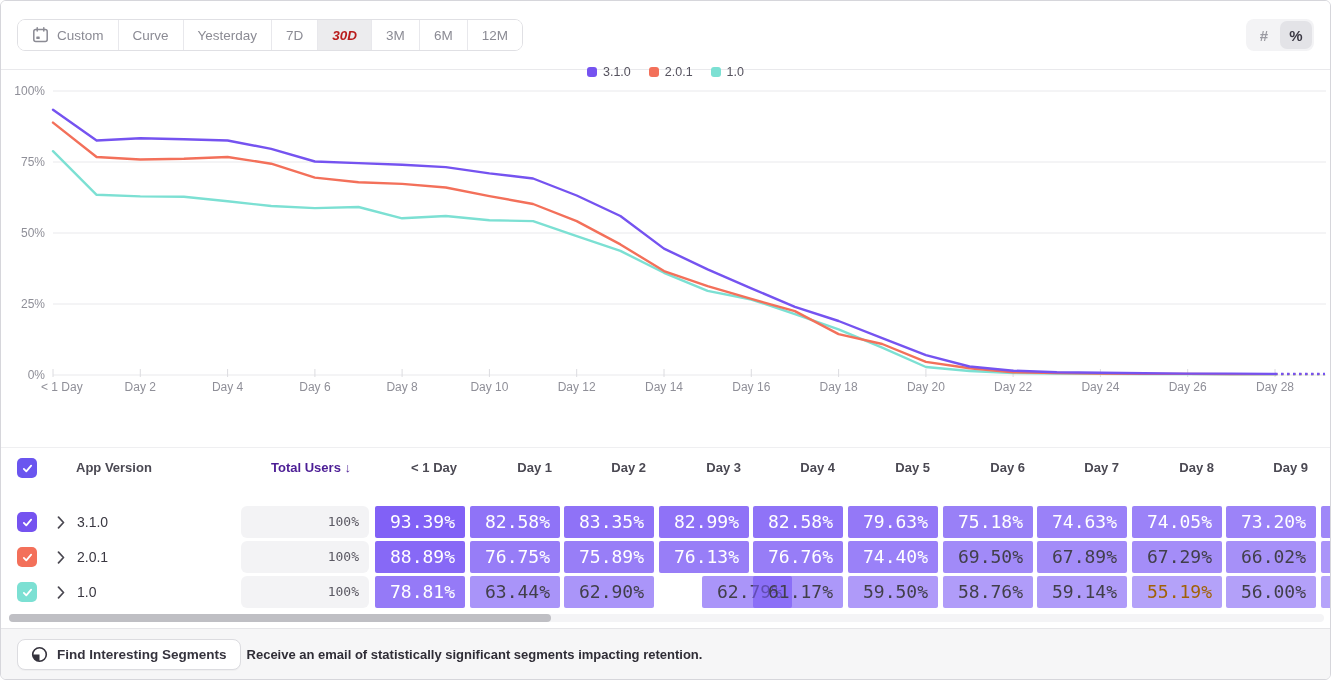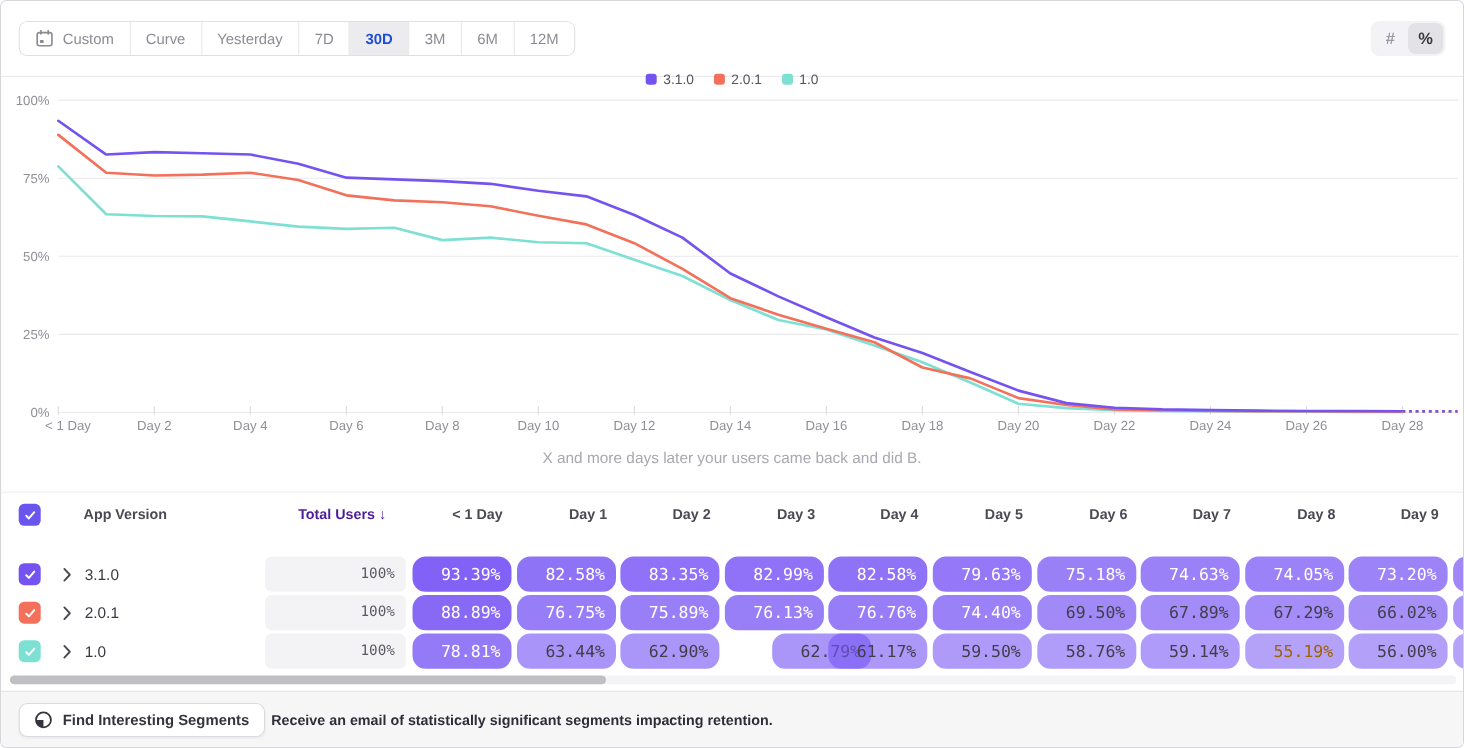--- a/index.html
+++ b/index.html
@@ -28,21 +28,21 @@
     display: flex; height: 32px;
     border: 1px solid #e0e0e4; border-radius: 8px; overflow: hidden;
   }
   .range-btn {
     display: flex; align-items: center; gap: 8px;
     padding: 0 14px; background: #fff; border: none; cursor: pointer;
     font-family: "Liberation Sans", sans-serif;
     font-size: 13.5px; color: #8b8b94; border-left: 1px solid #e8e8ec;
   }
   .range-btn:first-child { border-left: none; }
-  .range-btn.selected { background: #ececee; color: #1d4ed8; font-weight: 700; }
+  .range-btn.selected { background: #ececee; color: #b91c1c; font-weight: 700; font-style: italic; }
   .toolbar-right { display: flex; align-items: center; gap: 14px; }
   .format-toggle {
     display: flex; background: #f3f3f5; border-radius: 8px; padding: 2px; height: 32px;
   }
   .format-btn {
     width: 32px; height: 28px; border: none; background: transparent; border-radius: 7px;
     font-family: "Liberation Sans", sans-serif;
     font-size: 15px; font-weight: 600; color: #9a9aa2; cursor: pointer;
     display: flex; align-items: center; justify-content: center;
   }
@@ -90,22 +90,22 @@
   .trow .cb { position: absolute; left: 16px; top: 6px; }
   .row-chevron { position: absolute; left: 56px; top: 10px; cursor: pointer; display: inline-flex; }
   .row-version { position: absolute; left: 76px; line-height: 32px; font-size: 14px; color: #3a3842; }
   .total-pill {
     position: absolute; left: 240px; top: 0; width: 128px; height: 32px; border-radius: 6px;
     background: #f3f3f5; color: #5b5963;
     font-family: "DejaVu Sans Mono", monospace; font-size: 13px;
     text-align: right; line-height: 32px; padding-right: 10px;
   }
   .pill {
-    position: absolute; top: 0; width: 90px; height: 32px; border-radius: 12px;
-    font-family: "DejaVu Sans Mono", monospace; font-size: 15px;
+    position: absolute; top: 0; width: 90px; height: 32px; border-radius: 2px;
+    font-family: "DejaVu Sans Mono", monospace; font-size: 18px;
     text-align: right; line-height: 32px; padding-right: 10px; cursor: pointer;
   }
   
   .scroll-track { position: absolute; top: 613px; left: 8px; width: 1315px; height: 8px; border-radius: 4px; background: #f4f4f6; }
   .scroll-thumb { position: absolute; top: 0; left: 0; width: 542px; height: 8px; border-radius: 4px; background: #bfbfc4; cursor: pointer; }
   
   .footer {
     position: absolute; top: 627px; left: 0; right: 0; bottom: 0;
     background: #f6f6f7; border-top: 1px solid #e5e5e8;
     display: flex; align-items: center; gap: 6px; padding: 0 16px;
@@ -224,21 +224,20 @@
       </span>
       <span class="legend-item">
         <span class="legend-swatch" style="background:#f3705a"></span>
         <span class="legend-label">2.0.1</span>
       </span>
       <span class="legend-item">
         <span class="legend-swatch" style="background:#7ce0d3"></span>
         <span class="legend-label">1.0</span>
       </span>
     </div>
-  <div class="caption">X and more days later your users came back and did B.</div>
 
   <div class="thead-line"></div>
   <div class="thead" id="thead">
     <span class="cb" id="select-all-cb" style="background: rgb(106, 85, 239);">
         <svg width="13" height="13" viewBox="0 0 16 16">
           <path d="M3.5 8.5l3 3 6-7" stroke="#fff" stroke-width="2.2" fill="none" stroke-linecap="round" stroke-linejoin="round"></path>
         </svg>
       </span>
     <div class="th-app">App Version</div>
     <div class="th-total">

